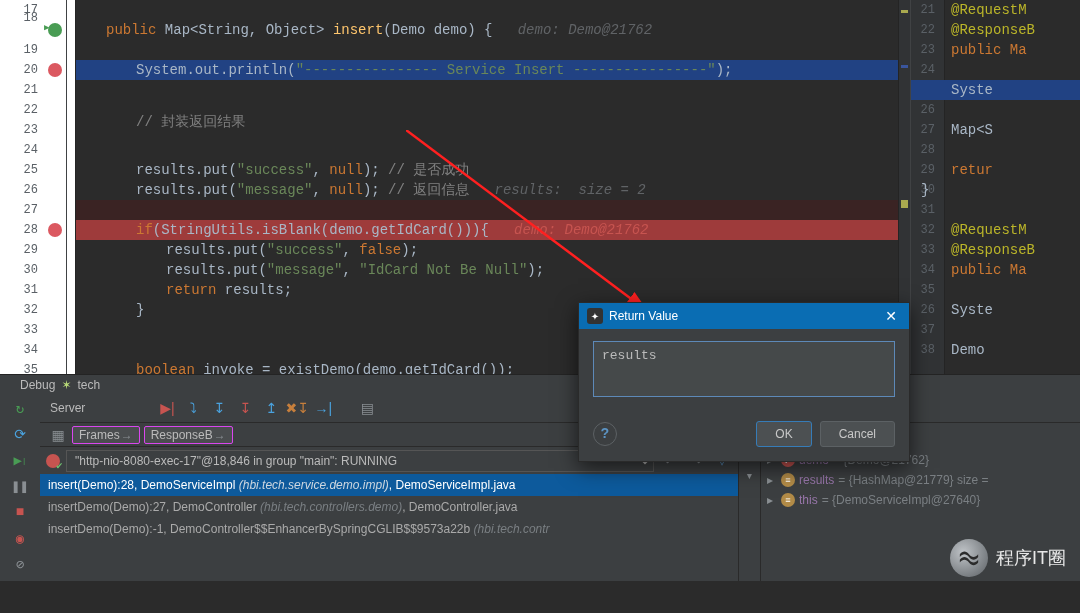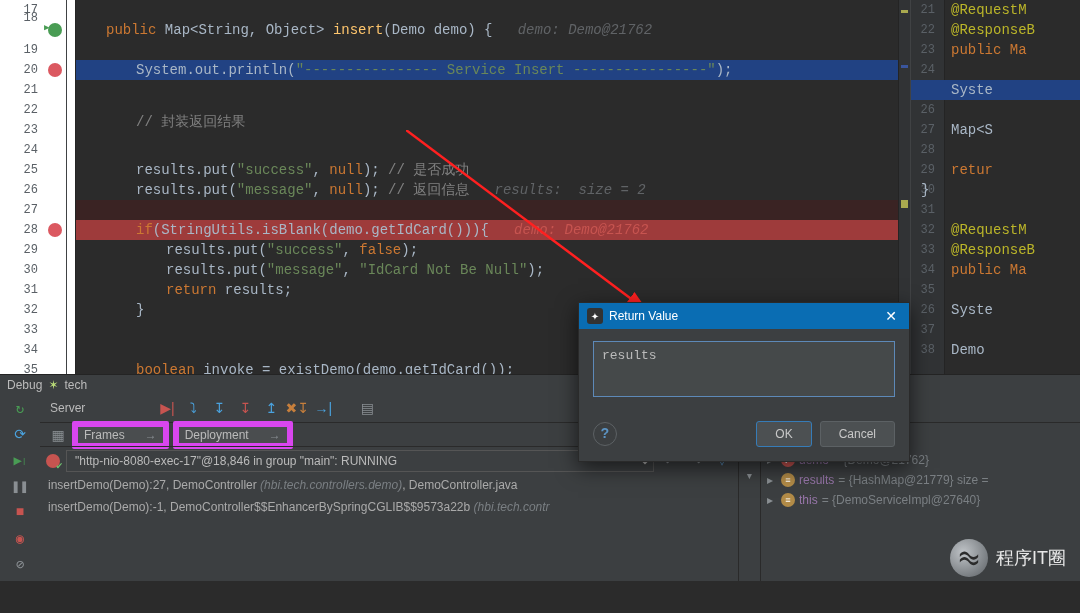--- a/index.html
+++ b/index.html
@@ -41,29 +41,29 @@
   .dlg-title .ico{width:16px;height:16px;background:#333;border-radius:3px;margin-right:6px;display:flex;align-items:center;justify-content:center;font-size:10px}
   .dlg-close{margin-left:auto;width:20px;text-align:center;cursor:pointer;font-size:14px}
   .dlg-body{padding:12px 14px}
   .dlg-input{width:100%;height:56px;background:#45494a;border:1px solid #5d89b8;color:#bbb;padding:6px 8px;font-family:inherit;font-size:13px;resize:none}
   .dlg-btns{display:flex;align-items:center;padding:8px 14px 14px}
   .help{width:24px;height:24px;border:1px solid #5c6164;border-radius:50%;color:#5c94c4;text-align:center;line-height:22px;font-size:14px;font-weight:bold}
   .btn{margin-left:8px;background:#4c5052;border:1px solid #5c6164;color:#c8c8c8;height:26px;padding:0 18px;font-family:"Segoe UI",sans-serif;font-size:12px;border-radius:3px;cursor:pointer}
   .btn.primary{border-color:#367cb8}
   .spacer{flex:1}
   
-  .debug-top{height:20px;background:#3c3f41;border-top:1px solid #242424;display:flex;align-items:center;padding:0 7px;color:#bbb;font-family:"Segoe UI",sans-serif;font-size:12px;gap:6px}
+  .debug-top{height:20px;background:#3c3f41;border-top:1px solid #242424;display:flex;align-items:center;padding:0 20px;color:#bbb;font-family:"Segoe UI",sans-serif;font-size:12px;gap:6px}
   .bug{color:#b8d977}
   .debug-left-col{width:40px;background:#3c3f41;display:flex;flex-direction:column;align-items:center;padding-top:4px;gap:6px}
   .tb-ico{width:20px;height:20px;display:flex;align-items:center;justify-content:center;color:#8a8f93;font-size:14px;cursor:pointer}
   .debug-row{display:flex;height:187px;background:#3c3f41}
   .debug-main{flex:1;display:flex;flex-direction:column}
   .srv-tab{height:28px;display:flex;align-items:center;padding:0 10px;font-family:"Segoe UI",sans-serif;font-size:12px;color:#bbb;gap:6px}
   .tab-line{height:24px;display:flex;align-items:center;padding:0 8px;gap:4px;border-top:1px solid #2a2a2a;font-family:"Segoe UI",sans-serif;font-size:12px;color:#bbb}
-  .tab-pill{background:#4a4d4f;border:6px solid #d946ef;padding:1px 6px;border-radius:2px;display:flex;align-items:center;gap:20px}
+  .tab-pill{background:#4a4d4f;border:1px solid #d946ef;padding:1px 6px;border-radius:2px;display:flex;align-items:center;gap:1px}
   .thread-row{height:28px;display:flex;align-items:center;padding:0 6px;gap:6px;font-family:"Segoe UI",sans-serif;font-size:12px;color:#bbb;border-top:1px solid #2a2a2a}
   .thread-row select{flex:1;background:#3c3f41;color:#bbb;border:1px solid #555;height:22px;font-size:12px;padding:0 4px}
   .frames{flex:1;overflow:hidden;font-family:"Segoe UI",sans-serif;font-size:12px}
   .frame{height:22px;line-height:22px;padding:0 8px;color:#aaa;white-space:nowrap;overflow:hidden}
   .frame.sel{background:#0d5a9c;color:#fff}
   .pkg{color:#7a7f83;font-style:italic}
   .frame.sel .pkg{color:#cdd7e0}
   .vars{width:320px;border-left:1px solid #2a2a2a;font-family:"Segoe UI",sans-serif;font-size:12px;padding-top:4px}
   .var{height:20px;line-height:20px;padding:0 6px;color:#aaa;white-space:nowrap;display:flex;align-items:center;gap:4px}
   .vchev{color:#8a8f93;width:10px}
@@ -207,36 +207,37 @@
       <span style="width:12px"></span>
       <span class="tb-ico">▤</span>
     </div>
     <div class="tab-line">
       <span class="tb-ico">▦</span>
       <span class="tab-pill">
           <span>Frames</span> 
           <span style="color:#8a8f93">→</span>
         </span>
       <span class="tab-pill">
-          <span>Deployment</span> 
+          <span>ResponseB</span> 
           <span style="color:#8a8f93">→</span>
         </span>
     </div>
     <div style="display:flex;flex:1">
       <div style="flex:1;display:flex;flex-direction:column">
         <div class="thread-row">
           <span style="width:14px;height:14px;border-radius:50%;background:#c75450;position:relative">
               <span style="position:absolute;right:-3px;bottom:-3px;color:#6fbf6f;font-size:9px">✔</span>
             </span>
           <select><option>"http-nio-8080-exec-17"@18,846 in group "main": RUNNING</option></select>
           <span class="tb-ico">↶</span>
           <span class="tb-ico">↷</span>
           <span class="tb-ico" style="color:#5c94c4">▿</span>
         </div>
         <div class="frames">
+          <div class="frame sel"><span>insert(Demo):28, DemoServiceImpl </span><span class="pkg">(hbi.tech.service.demo.impl)</span><span>, DemoServiceImpl.java</span></div>
           <div class="frame"><span>insertDemo(Demo):27, DemoController </span><span class="pkg">(hbi.tech.controllers.demo)</span><span>, DemoController.java</span></div>
           <div class="frame"><span>insertDemo(Demo):-1, DemoController$$EnhancerBySpringCGLIB$$9573a22b </span><span class="pkg">(hbi.tech.contr</span></div>
         </div>
       </div>
       <div class="frame-nav">
         <span>▴</span>
         <span>▾</span>
       </div>
       <div class="vars">
         <div class="var">

